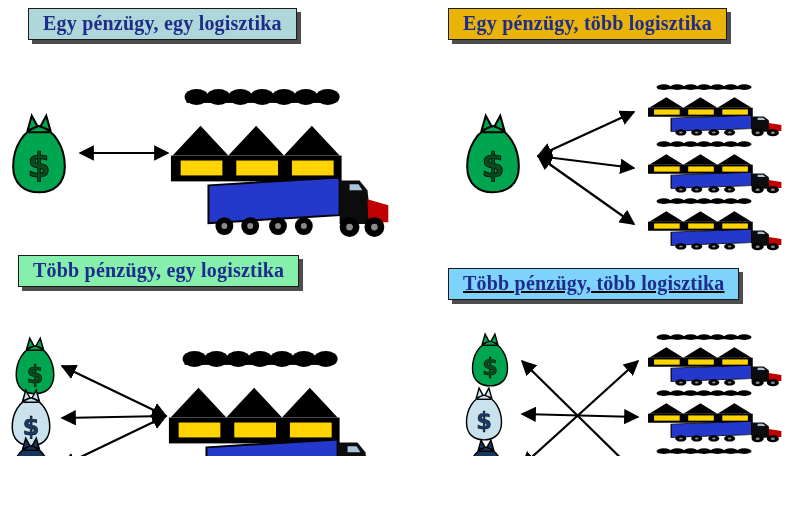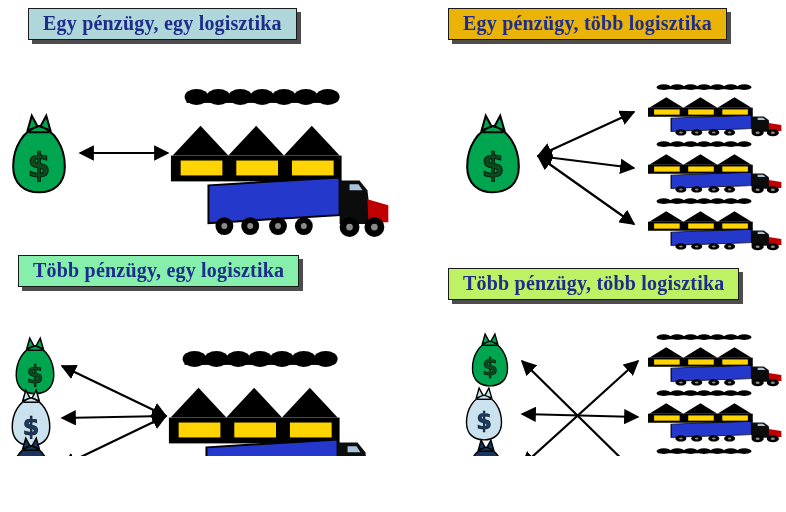--- a/index.html
+++ b/index.html
@@ -183,21 +183,21 @@
       <line class="arrow-line" x1="110" y1="64" x2="6" y2="66"></line>
       <line class="arrow-line" x1="110" y1="64" x2="6" y2="114"></line>
     </svg>
 
     <svg class="abs factory-lg" style="left:168px;top:350px" viewBox="0 0 220 155">
       <use href="#factory-shape"></use>
     </svg>
   </section>
 
   <section>
-    <div class="title-box" style="left: 448px; top: 268px; background-color: #bef264;">
+    <div class="title-box" style="left: 448px; top: 268px; background-color: #7dd3fc; text-decoration: underline;">
       <span style="color: rgb(30, 45, 140);">Több  pénzügy, több logisztika</span>
     </div>
 
     <svg class="abs bag-xs" style="left:468px;top:332px" viewBox="0 0 60 80">
       <use href="#bag-shape" fill="#00A64F"></use>
       <text x="30" y="62" class="bag-symbol" fill="#0A4A1E">$</text>
     </svg>
     <svg class="abs bag-xs" style="left:462px;top:386px" viewBox="0 0 60 80">
       <use href="#bag-shape" fill="#C9E2EE"></use>
       <text x="30" y="62" class="bag-symbol" fill="#1A3A66">$</text>

